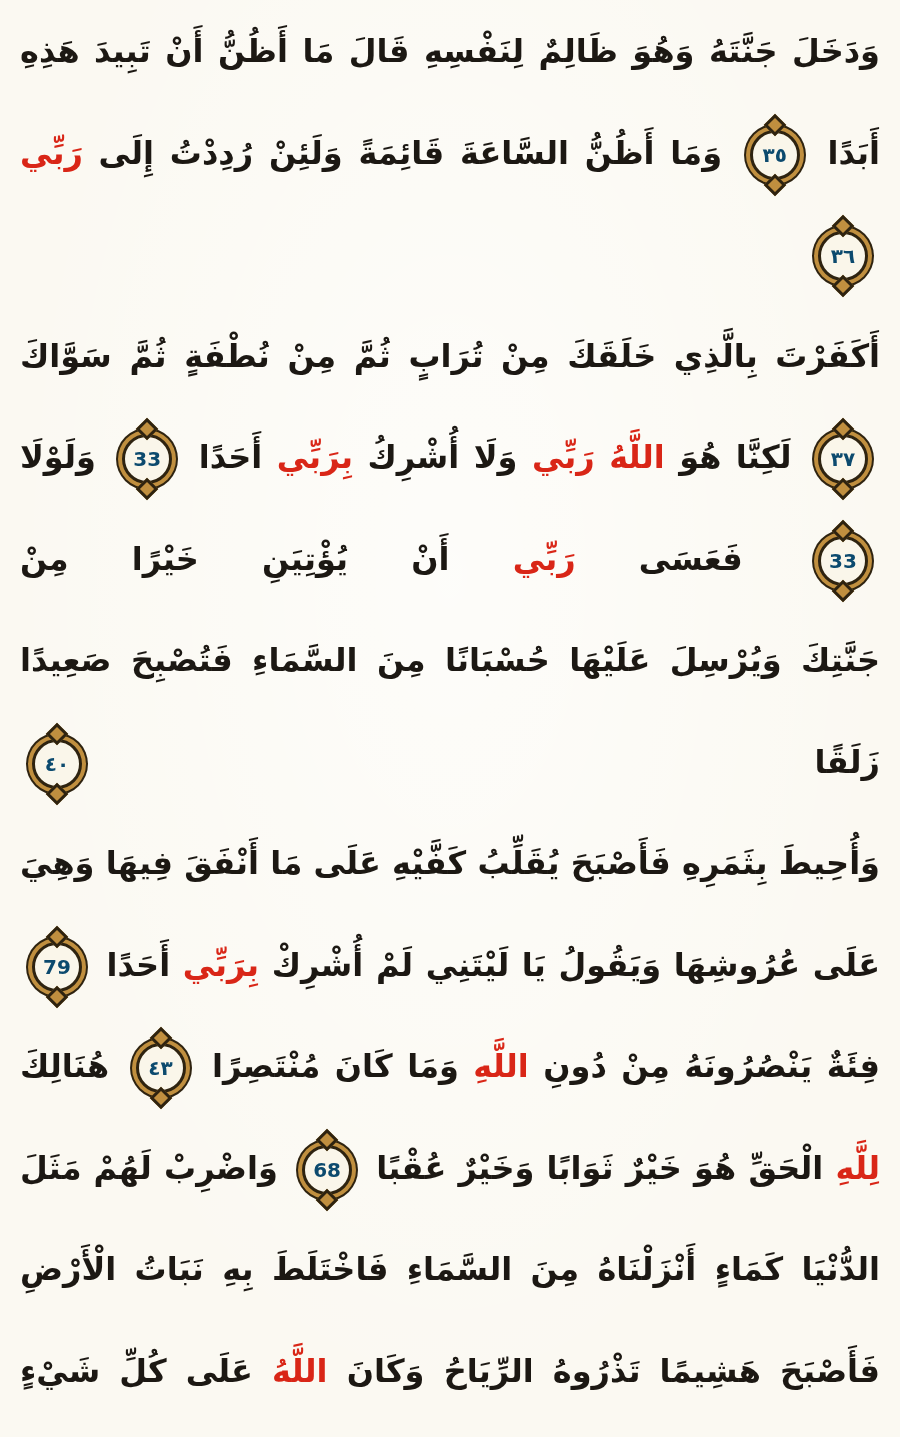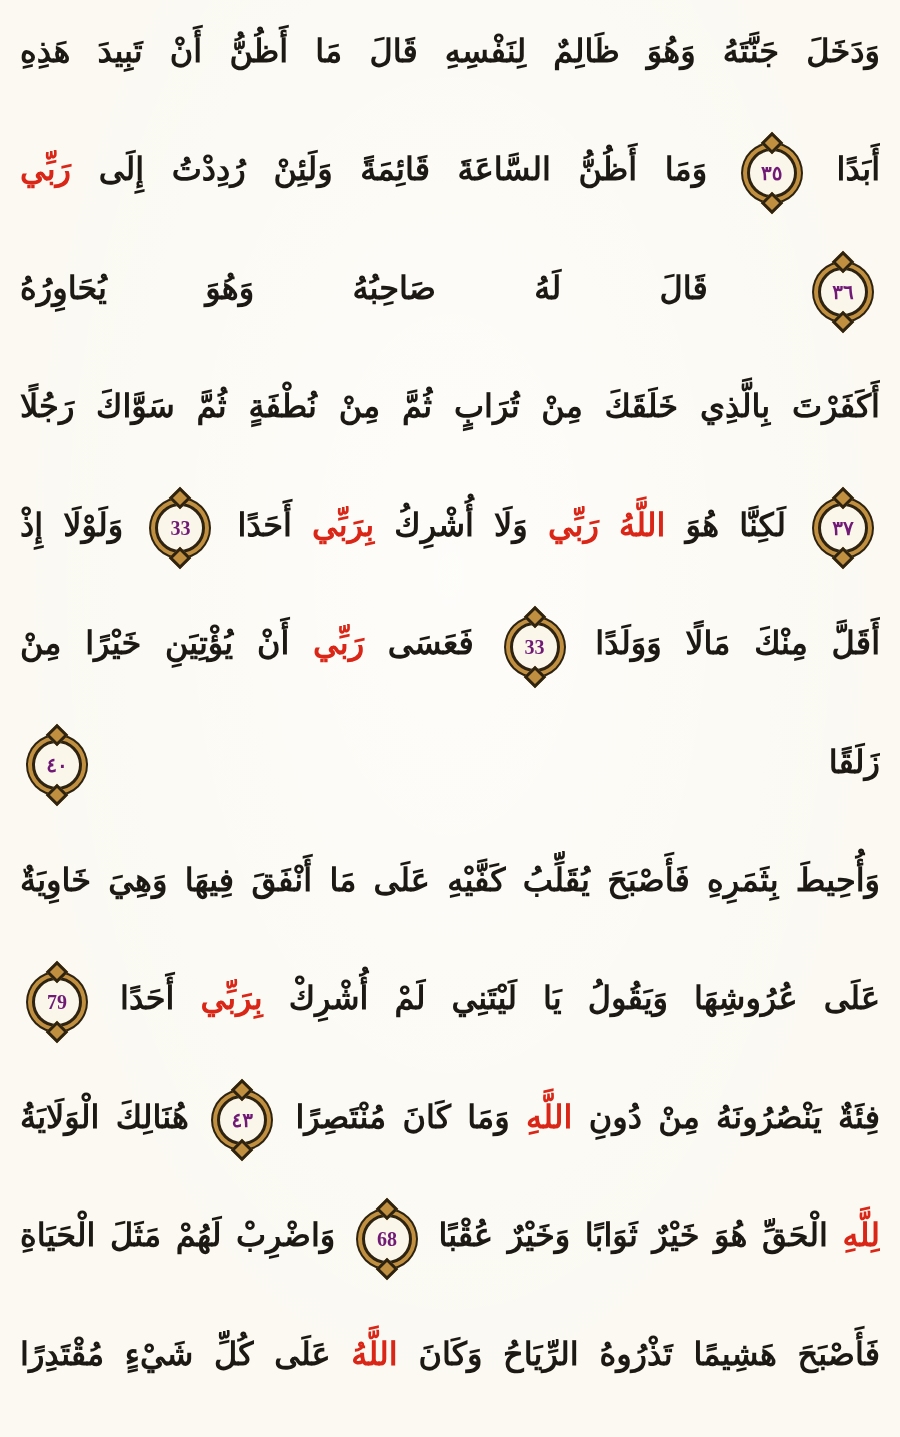--- a/index.html
+++ b/index.html
@@ -11,21 +11,20 @@
   }
   .page{
     width:100%;height:100%;
     box-sizing:border-box;
     padding:6px 20px 10px 20px;
     display:flex;
     flex-direction:column;
     background:
       radial-gradient(ellipse at 50% 40%, rgba(255,255,255,.6), rgba(0,0,0,0) 70%),
       #fbf9f2;
-    font-family: Liberation Serif, serif;
   }
   .line{
     flex:1 1 0;
     direction:rtl;
     text-align:justify;
     text-align-last:justify;
     font-size:32px;
     font-weight:bold;
     color:#1c1813;
     line-height:90px;
@@ -56,36 +55,38 @@
     transform:translateX(-50%) rotate(45deg);
   }
   .vmark::before{top:-16px;}
   .vmark::after{bottom:-16px;}
   .vnum{
     display:block;
     width:100%;
     line-height:44px;
     font-size:20px;
     font-weight:bold;
-    color:#701a75;
+    color:#0c4a6e;
     text-align:right;
     text-align-last:center;
   }
 </style>
 </head>
 <body>
 
 <div class="page">
   <div id="mushaf-lines" style="display: flex; flex-direction: column; height: 100%;">
       <div class="line"><span class="seg">وَدَخَلَ جَنَّتَهُ وَهُوَ ظَالِمٌ لِنَفْسِهِ قَالَ مَا أَظُنُّ أَنْ تَبِيدَ هَذِهِ</span></div>
       <div class="line"><span class="seg">أَبَدًا</span> <span class="vmark"><span class="vnum">٣٥</span></span> <span class="seg">وَمَا أَظُنُّ السَّاعَةَ قَائِمَةً وَلَئِنْ رُدِدْتُ إِلَى</span> <span class="seg red">رَبِّي</span></div>
-      <div class="line"> <span class="vmark"><span class="vnum">٣٦</span></span> <span class="seg">قَالَ لَهُ صَاحِبُهُ وَهُوَ يُحَاوِرُهُ</span></div>
+      <div class="line"> <span class="vmark"><span class="vnum">٣٦</span></span> </div>
       <div class="line"><span class="seg">أَكَفَرْتَ بِالَّذِي خَلَقَكَ مِنْ تُرَابٍ ثُمَّ مِنْ نُطْفَةٍ ثُمَّ سَوَّاكَ رَجُلًا</span></div>
       <div class="line"><span class="vmark"><span class="vnum">٣٧</span></span> <span class="seg">لَكِنَّا هُوَ</span> <span class="seg red">اللَّهُ رَبِّي</span> <span class="seg">وَلَا أُشْرِكُ</span> <span class="seg red">بِرَبِّي</span> <span class="seg">أَحَدًا</span> <span class="vmark"><span class="vnum">33</span></span> <span class="seg">وَلَوْلَا إِذْ</span></div>
-      <div class="line"><span class="seg">أَقَلَّ مِنْكَ مَالًا وَوَلَدًا</span> <span class="vmark"><span class="vnum">33</span></span> <span class="seg">فَعَسَى</span> <span class="seg red">رَبِّي</span> <span class="seg">أَنْ يُؤْتِيَنِ خَيْرًا مِنْ</span></div>
+      <div class="line"> <span class="vmark"><span class="vnum">33</span></span> <span class="seg">فَعَسَى</span> <span class="seg red">رَبِّي</span> <span class="seg">أَنْ يُؤْتِيَنِ خَيْرًا مِنْ</span></div>
+      <div class="line"><span class="seg">جَنَّتِكَ وَيُرْسِلَ عَلَيْهَا حُسْبَانًا مِنَ السَّمَاءِ فَتُصْبِحَ صَعِيدًا</span></div>
       <div class="line"><span class="seg">زَلَقًا</span> <span class="vmark"><span class="vnum">٤٠</span></span>  </div>
       <div class="line"><span class="seg">وَأُحِيطَ بِثَمَرِهِ فَأَصْبَحَ يُقَلِّبُ كَفَّيْهِ عَلَى مَا أَنْفَقَ فِيهَا وَهِيَ خَاوِيَةٌ</span></div>
       <div class="line"><span class="seg">عَلَى عُرُوشِهَا وَيَقُولُ يَا لَيْتَنِي لَمْ أُشْرِكْ</span> <span class="seg red">بِرَبِّي</span> <span class="seg">أَحَدًا</span> <span class="vmark"><span class="vnum">79</span></span> </div>
       <div class="line"><span class="seg">فِئَةٌ يَنْصُرُونَهُ مِنْ دُونِ</span> <span class="seg red">اللَّهِ</span> <span class="seg">وَمَا كَانَ مُنْتَصِرًا</span> <span class="vmark"><span class="vnum">٤٣</span></span> <span class="seg">هُنَالِكَ الْوَلَايَةُ</span></div>
       <div class="line"><span class="seg red">لِلَّهِ</span> <span class="seg">الْحَقِّ هُوَ خَيْرٌ ثَوَابًا وَخَيْرٌ عُقْبًا</span> <span class="vmark"><span class="vnum">68</span></span> <span class="seg">وَاضْرِبْ لَهُمْ مَثَلَ الْحَيَاةِ</span></div>
+      <div class="line"><span class="seg">الدُّنْيَا كَمَاءٍ أَنْزَلْنَاهُ مِنَ السَّمَاءِ فَاخْتَلَطَ بِهِ نَبَاتُ الْأَرْضِ</span></div>
       <div class="line"><span class="seg">فَأَصْبَحَ هَشِيمًا تَذْرُوهُ الرِّيَاحُ وَكَانَ</span> <span class="seg red">اللَّهُ</span> <span class="seg">عَلَى كُلِّ شَيْءٍ مُقْتَدِرًا</span> </div>
     </div>
 </div>
 
 </body></html>

